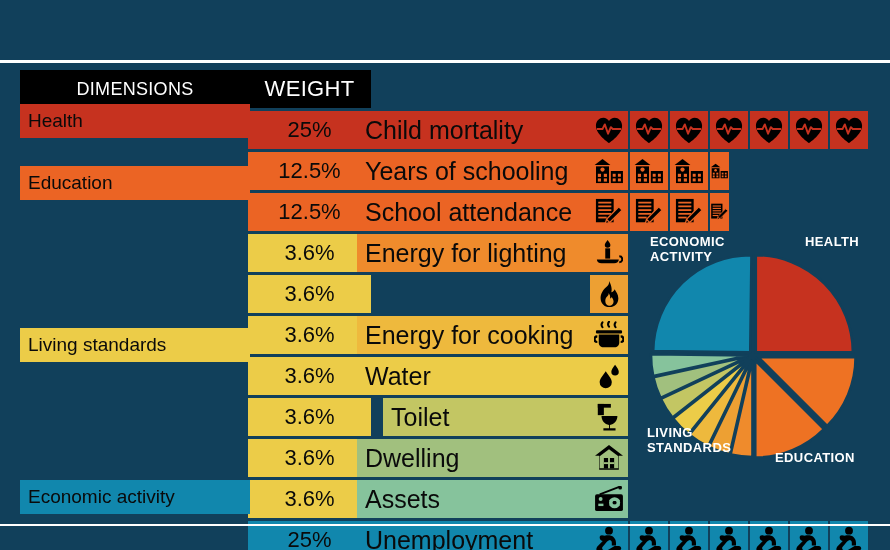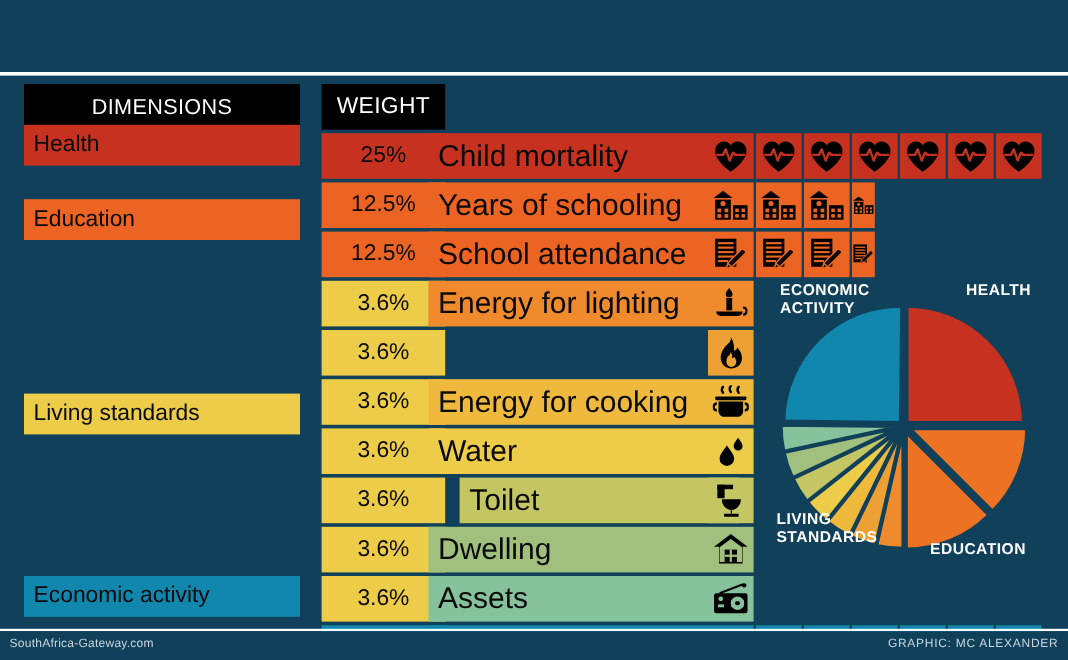--- a/index.html
+++ b/index.html
@@ -30,21 +30,21 @@
 
   .cell{
     position:absolute;height:38px;
     box-sizing:border-box;
     display:flex;align-items:center;
     color:#0a0a0a;
     font-size:25px;
     white-space:nowrap;
   }
   .cell.dim{left:0;width:230px;padding-left:8px;}
-  .cell.wt{left:248px;width:103px;justify-content:center;font-size:19px;}
+  .cell.wt{left:228px;width:123px;justify-content:center;font-size:22px;}
   .cell.ind{left:337px;width:233px;padding-left:8px;}
 
   .hdr{background:#000000;color:#ffffff;font-size:18px;
        letter-spacing:0.3px;justify-content:center;font-weight:normal;}
   .hdr.dim{padding-left:0;}
   .hdr.ind{padding-left:0;}
 
   
   .dimband{
     position:absolute;left:0;width:230px;height:34px;
@@ -447,18 +447,14 @@
     </div>
     <div class="pie-lbl lbl-health">HEALTH</div>
     <div class="pie-lbl lbl-living">
       <div>LIVING</div>
       <div>STANDARDS</div>
     </div>
     <div class="pie-lbl lbl-edu">EDUCATION</div>
   </div>
 
   <div class="foot-rule"></div>
-  <div class="footer">
-    <div class="foot-l">SouthAfrica-Gateway.com</div>
-    <div class="foot-r">GRAPHIC: MC ALEXANDER</div>
-  </div>
 
 </div>
 
 </body></html>

